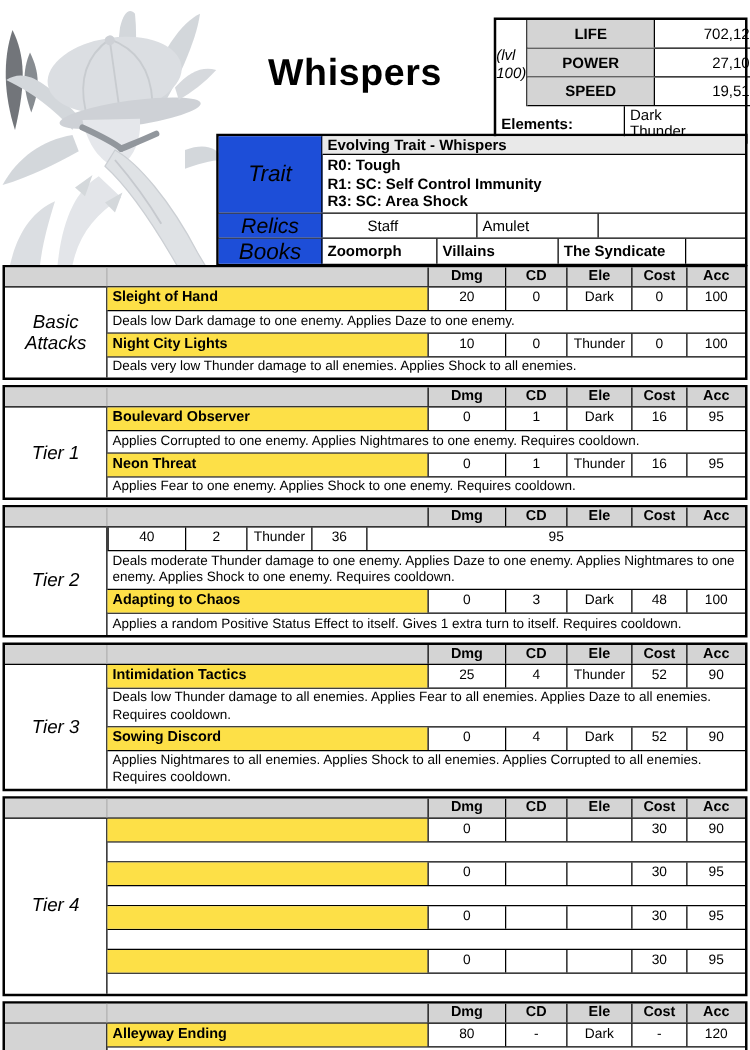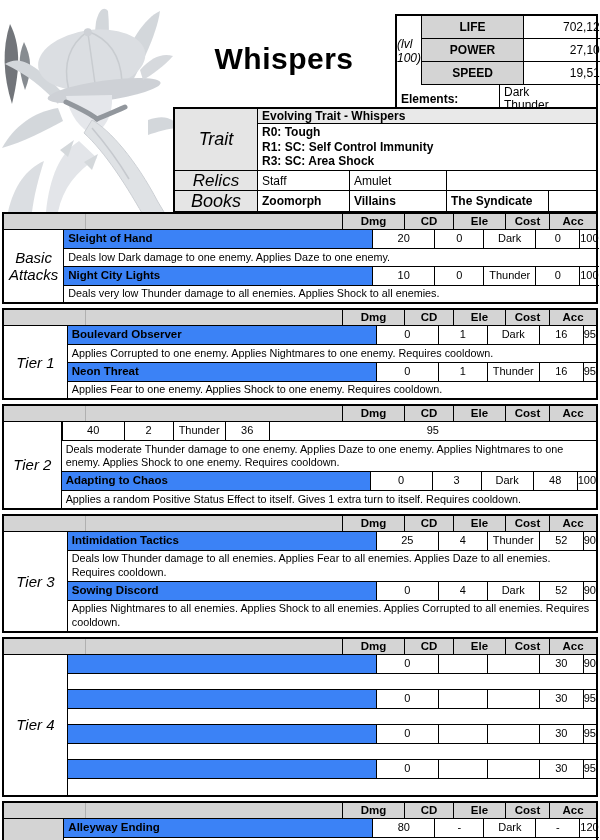--- a/index.html
+++ b/index.html
@@ -26,54 +26,54 @@
   .stat-value{flex:1;display:flex;align-items:center;justify-content:flex-end;padding-right:4px;font-size:12px;padding-left:39px;}
   .elements-row{display:flex;min-height:27px;}
   .el-label{width:103px;border-right:1px solid #000;font-weight:bold;font-size:12px;display:flex;
             align-items:center;padding-left:4px;box-sizing:border-box;}
   .el-value{flex:1;font-size:12px;line-height:13px;padding:1px 0 1px 4px;display:flex;
             flex-direction:column;justify-content:center;}
 
   
   .trait-box{position:absolute;left:173px;top:107px;width:425px;border:2px solid #000;box-sizing:border-box;}
   .t-row1{display:flex;height:61px;}
-  .t-label{width:83px;background:#e5e5e5;border-right:1px solid #000;display:flex;align-items:center;
+  .t-label{width:83px;background:#1d4ed8;border-right:1px solid #000;display:flex;align-items:center;
            justify-content:center;font-style:italic;box-sizing:border-box;}
   .t-label.big{font-size:18px;}
   .t-label.med{font-size:17px;}
   .t-right{flex:1;display:flex;flex-direction:column;}
   .t-header{height:15px;background:#e9e9e9;border-bottom:1px solid #000;font-weight:bold;font-size:12px;
             line-height:15px;padding-left:4px;box-sizing:border-box;}
   .t-ranks{flex:1;padding:1px 4px;font-weight:bold;font-size:12px;line-height:14.5px;}
   .t-row{display:flex;border-top:1px solid #000;justify-content:flex-end;}
   .t-row.relics{height:19px;}
   .t-row.books{height:20px;}
   .t-cell{font-size:12px;display:flex;align-items:center;padding-left:4px;box-sizing:border-box;}
   .t-cell.bold{font-weight:bold;}
   .t-cell.bl{border-left:1px solid #000;}
-  .rc1{width:91px;}.rc2{width:97px;}.rc3{flex:1;}
+  .rc1{width:91px;margin-left:32px;}.rc2{width:97px;}.rc3{flex:1;}
   .bc1{width:91px;}.bc2{width:97px;}.bc3{width:102px;}.bc4{flex:1;}
 
   
   #skills-table{position:absolute;left:2px;top:212px;width:596px;}
   .section{border:2px solid #000;margin-bottom:4px;box-sizing:border-box;}
   .sec-header{display:flex;height:15px;background:#d4d4d4;border-bottom:1px solid #000;}
   .sp1{width:82px;border-right:1px solid #b0b0b0;box-sizing:border-box;}
   .sp2{width:256px;}
   .hcell{font-weight:bold;font-size:11.5px;line-height:14px;text-align:center;border-left:1px solid #000;
          box-sizing:border-box;}
   .w0{width:62px;}.w1{width:49px;}.w2{width:52px;}.w3{width:44px;}.w4{flex:1;}
   .sec-body{display:flex;}
   .sec-label{width:82px;border-right:1px solid #000;display:flex;align-items:center;justify-content:center;
              text-align:center;font-style:italic;font-size:15px;line-height:17px;padding:0 5px;box-sizing:border-box;}
   .sec-label.ultimate{font-style:normal;font-weight:bold;font-size:12.5px;background:#d4d4d4;
                       align-items:flex-end;padding-bottom:4px;}
   .sec-rows{flex:1;display:flex;flex-direction:column;}
   .skill-name-row{display:flex;height:18px;border-bottom:1px solid #000;}
-  .skill-name{width:308px;background:#3b82f6;font-weight:bold;font-size:11.5px;line-height:17px;
+  .skill-name{width:256px;background:#fde047;font-weight:bold;font-size:11.5px;line-height:17px;
               padding-left:4px;box-sizing:border-box;white-space:nowrap;overflow:hidden;}
   .val{border-left:1px solid #000;text-align:center;font-size:11px;line-height:17px;box-sizing:border-box;}
   .skill-desc{border-bottom:1px solid #000;padding:1.5px 4px;font-size:10.8px;line-height:13.5px;
               min-height:16px;box-sizing:border-box;}
   .skill-desc.last{border-bottom:none;}
   .skill-desc.tall{min-height:34px;}
 </style>
 </head>
 <body>
 

